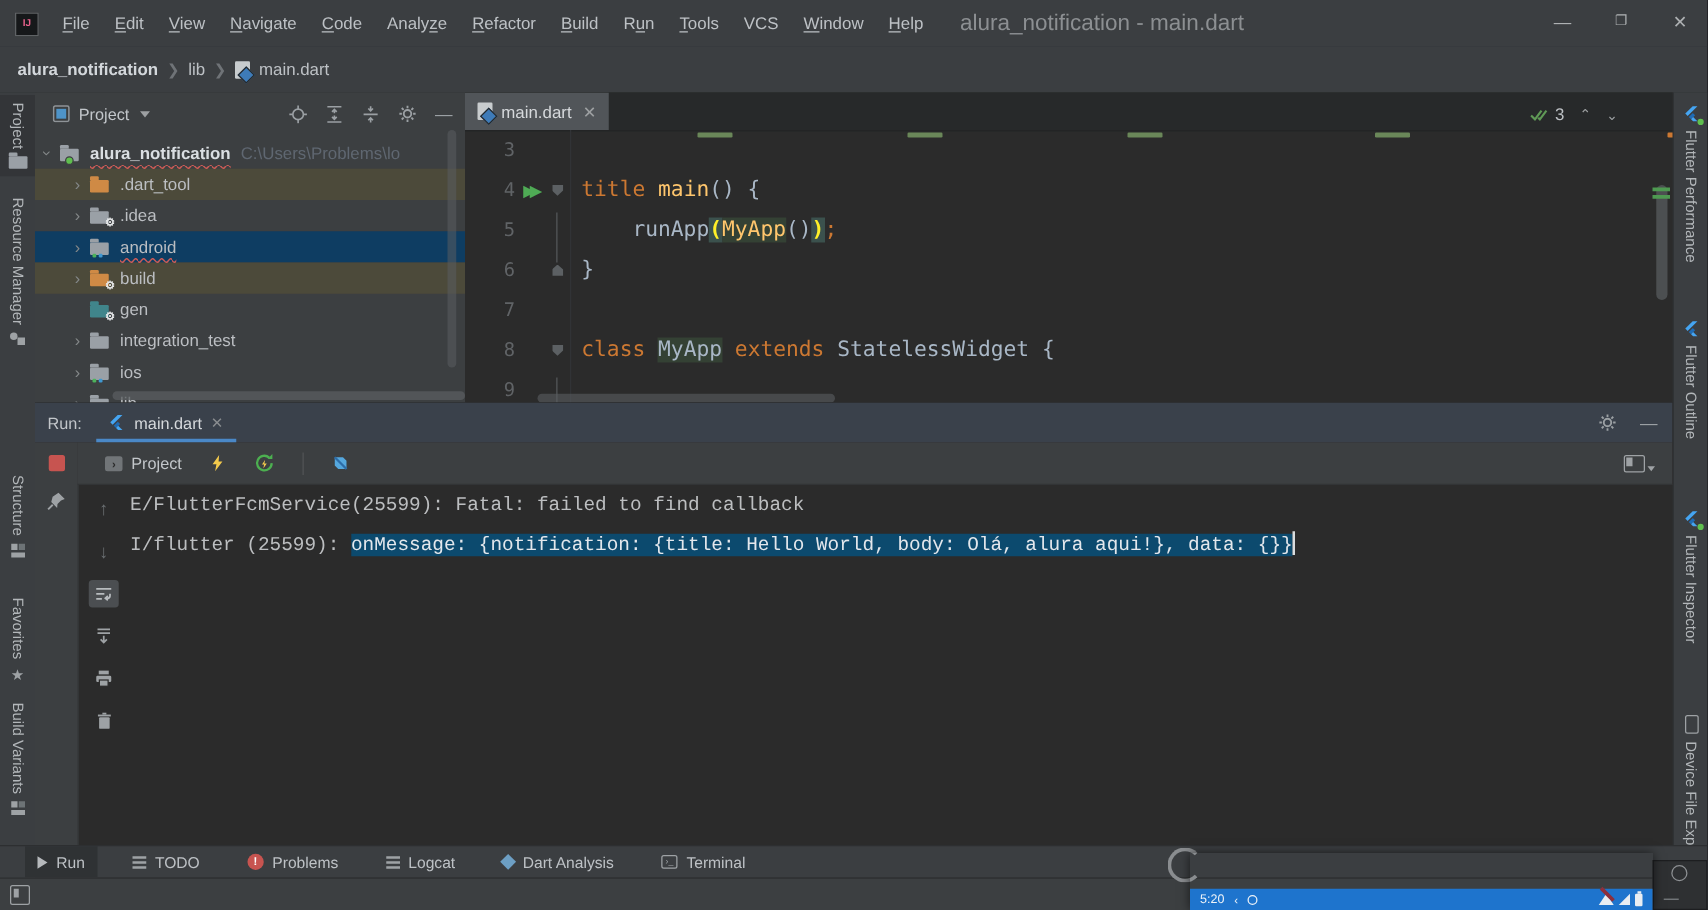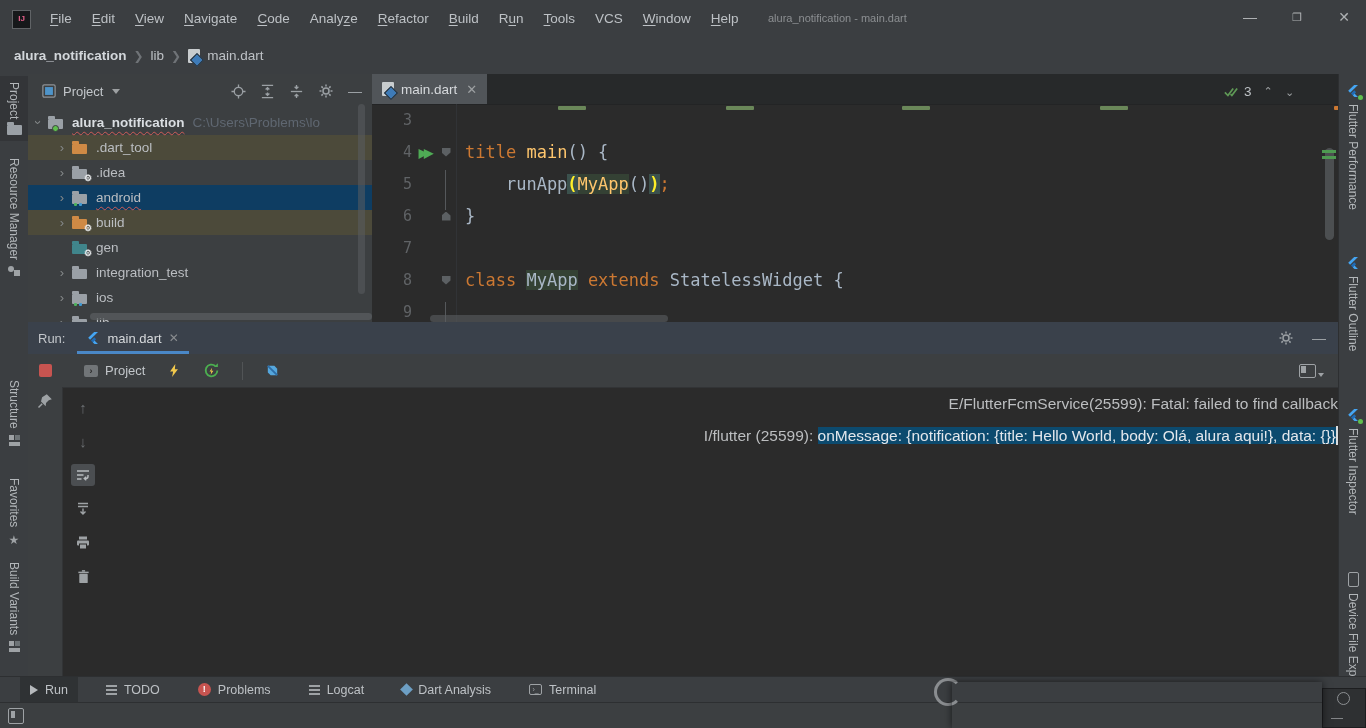--- a/index.html
+++ b/index.html
@@ -1,29 +1,29 @@
 <!DOCTYPE html>
 <html><head>
 <meta charset="utf-8">
 <style>
   html,body{margin:0;padding:0;background:#1e1f22;}
   .app{position:relative;width:1366px;height:728px;overflow:hidden;background:#2b2b2b;
        font-family:"Liberation Sans",sans-serif;color:#bbbec2;font-size:13px;
        -webkit-font-smoothing:antialiased;}
   .abs{position:absolute;}
-  .mono{font-family:Liberation Sans, sans-serif;text-align:right;}
+  .mono{font-family:Liberation Mono, monospace;}
 
   
   .titlebar{left:0;top:0;width:1366px;height:37px;background:#3b3e41;border-bottom:1px solid #2d2f31;}
   .applogo{left:12px;top:10px;width:17px;height:17px;background:#16181a;border:1px solid #606366;
            color:#e8618c;font-size:8px;font-weight:bold;text-align:center;line-height:16px;}
   .menus{left:40px;top:0;height:37px;display:flex;align-items:center;}
   .menu-item{padding:0 10px;color:#bdc1c5;font-size:13.5px;cursor:default;}
   .menu-item u{text-underline-offset:2px;}
-  .wtitle{left:768px;top:0;height:37px;line-height:37px;color:#8c8f92;font-size:11px;}
+  .wtitle{left:768px;top:0;height:37px;line-height:37px;color:#8c8f92;font-size:18px;}
   .winbtn{top:0;width:46px;height:37px;text-align:center;line-height:34px;color:#aeb1b3;font-size:14px;}
   .wb-rest{font-size:11px;}
 
   
   .toolbar{left:0;top:37px;width:1366px;height:37px;background:#3b3e41;border-bottom:1px solid #2d2f31;}
   .crumbs{left:14px;top:0;height:37px;display:flex;align-items:center;gap:7px;}
   .crumb-proj{font-weight:bold;color:#d3d7db;font-size:13.5px;}
   .crumb{color:#bdc1c5;font-size:13.5px;}
   .crumb-sep{color:#6f7377;font-size:12px;}
   .tb-sep{top:45px;width:1px;height:20px;background:#515456;}
@@ -728,19 +728,31 @@
       </div>
     </div>
 
   <div class="abs statusbar">
     <div class="abs squaresico"></div>
   </div>
 
   <div class="abs spinner"></div>
 
   <div class="abs emu">
+    <div class="emu-status">
+      <span>5:20</span>
+      <span style="font-size:9px;">‹</span>
+      <span style="width:8px;height:8px;border:1.5px solid #eef3f8;border-radius:50%;display:inline-block;box-sizing:border-box;"></span>
+      <span class="emu-rt">
+        <span class="wifi">
+            <span class="wifi-slash"></span>
+          </span>
+        <span class="signal"></span>
+        <span class="batt"></span>
+      </span>
+    </div>
   </div>
   <div class="abs emu-side">
     <span class="emu-circle"></span>
     <span class="emu-min">—</span>
   </div>
 
 </div>
 
 </body></html>

